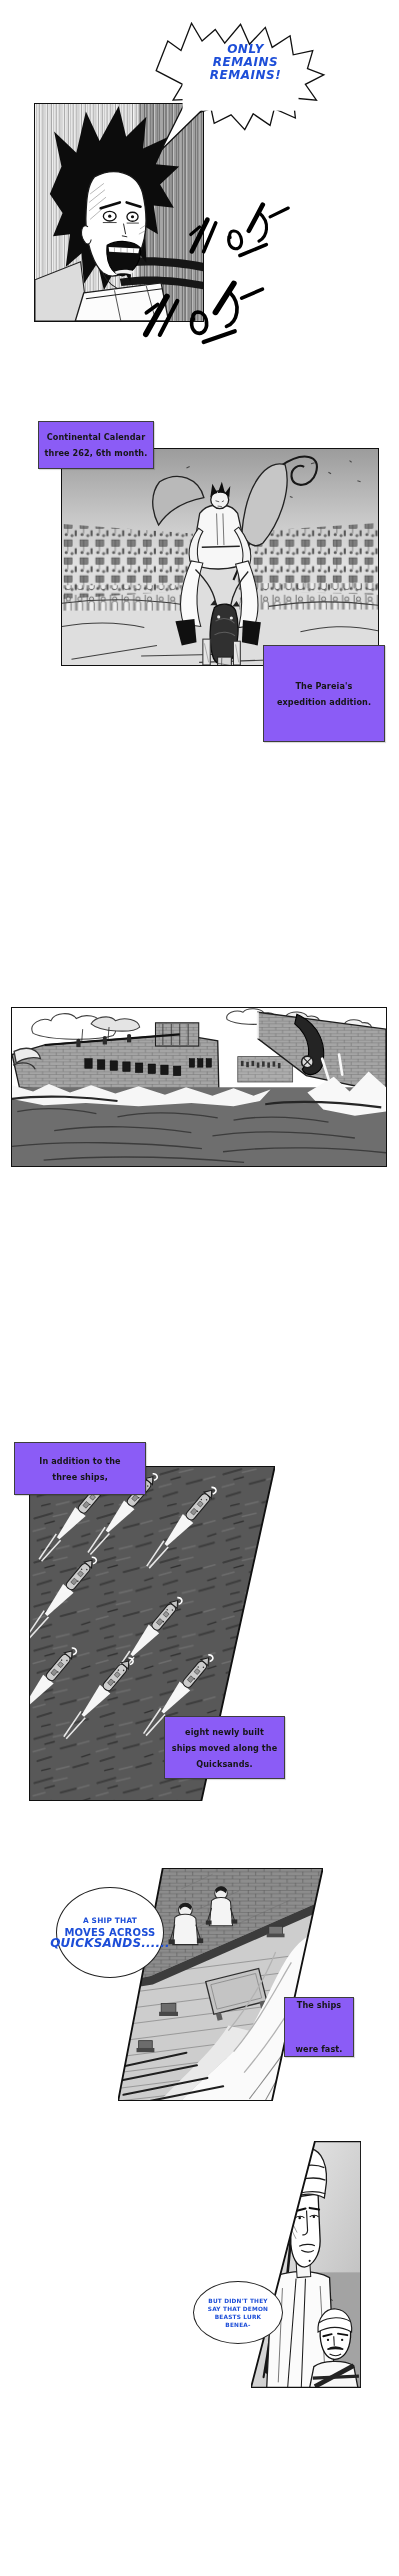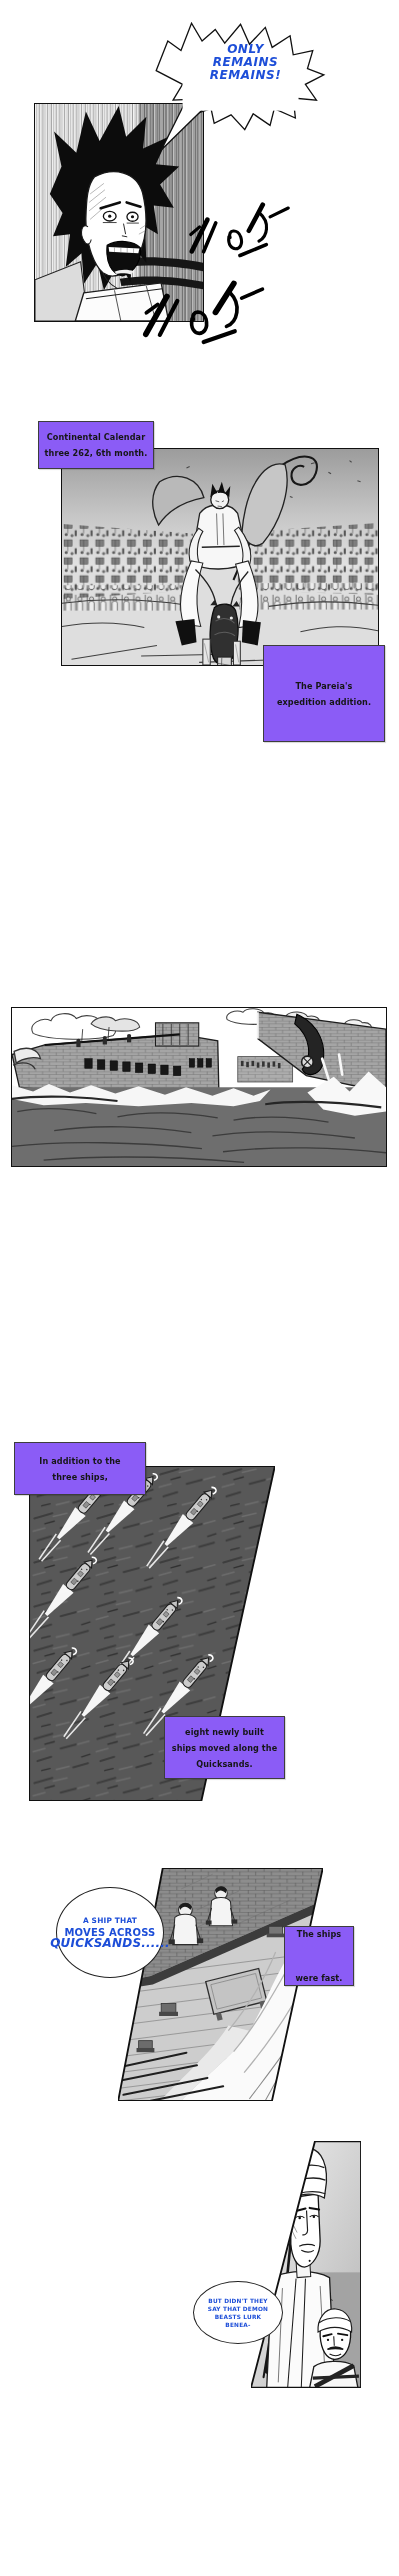--- a/index.html
+++ b/index.html
@@ -517,21 +517,21 @@
       <g stroke="#1f1f1f" stroke-width="4" stroke-linecap="round">
         <path d="M0,380 L130,352"></path>
           <path d="M0,406 L150,376"></path>
           <path d="M10,432 L170,400"></path>
           <path d="M60,444 L200,416"></path>
       </g>
     </g>
     <polygon points="85,0 390,0 293,444 0,444" fill="none" stroke="#101010" stroke-width="3.5"></polygon>
   </svg>
 
-  <div class="caption" style="left:284px;top:1926px;width:70px;height:60px;gap:28px;">
+  <div class="caption" style="left:284px;top:1997px;width:70px;height:60px;gap:28px;">
     <div class="cline">The ships</div>
     <div class="cline">were fast.</div>
   </div>
 
   <svg class="free-svg" style="left:251px;top:2141px;width:110px;height:247px;" viewBox="0 0 210 470">
     <defs>
       <clipPath id="clip6">
           <polygon points="122,0 210,0 210,470 0,470"></polygon>
         </clipPath>
       <linearGradient id="bg6" x1="0" y1="0" x2="1" y2="1">

